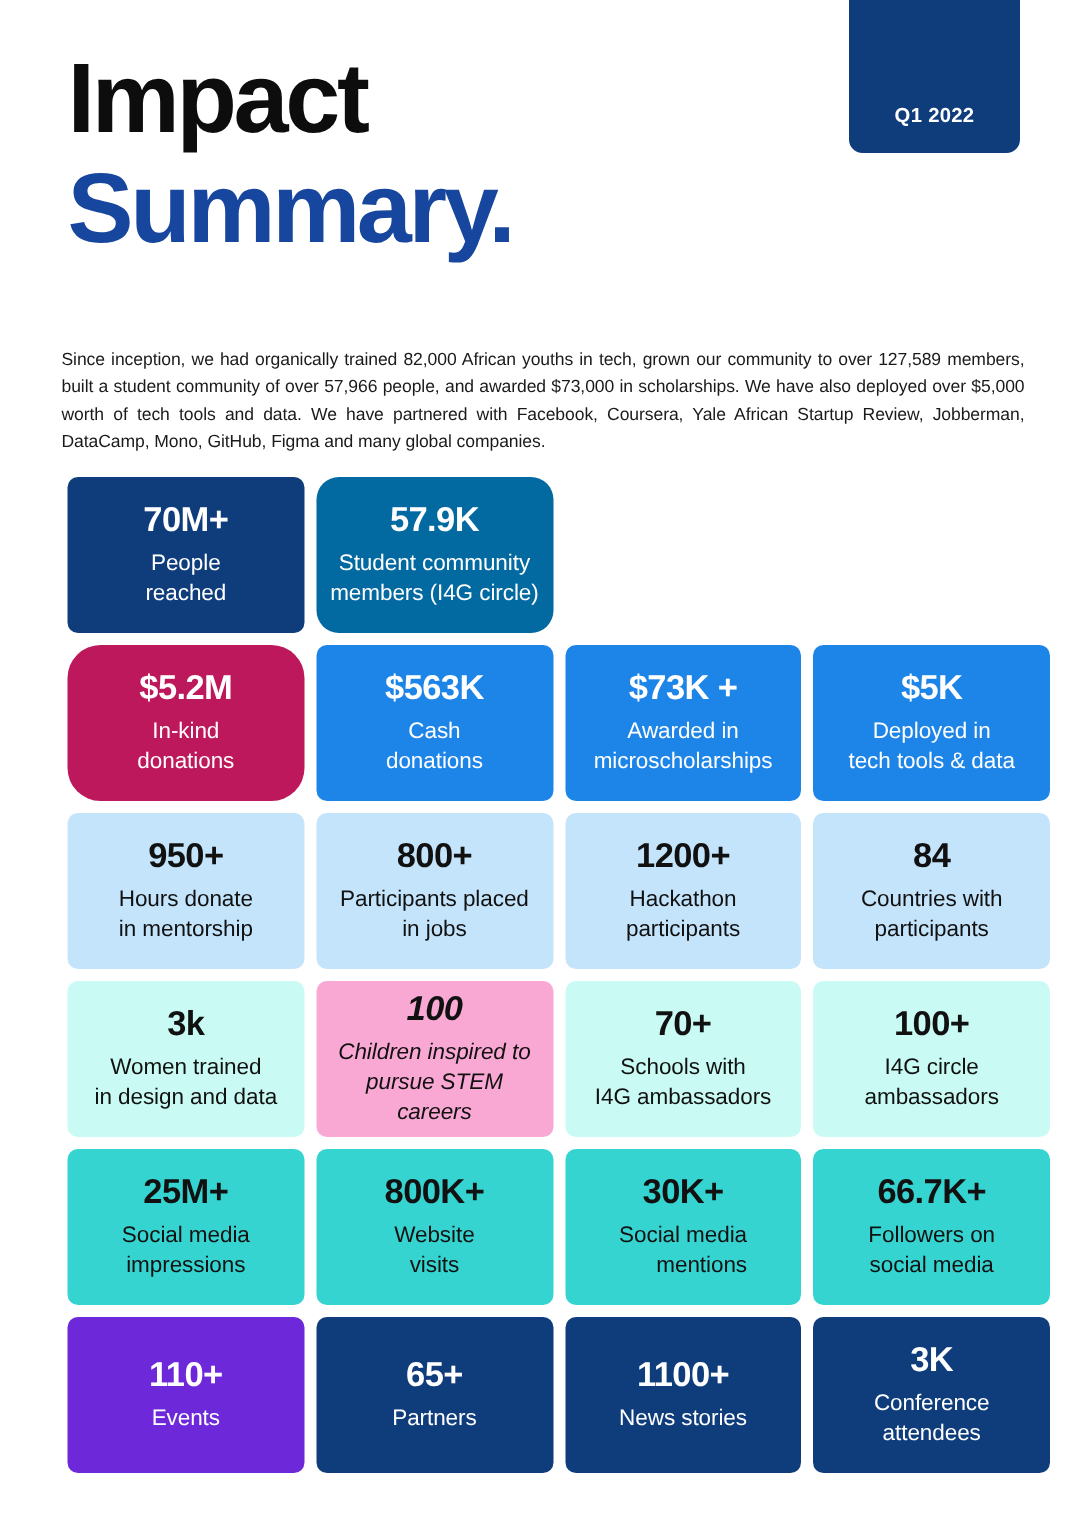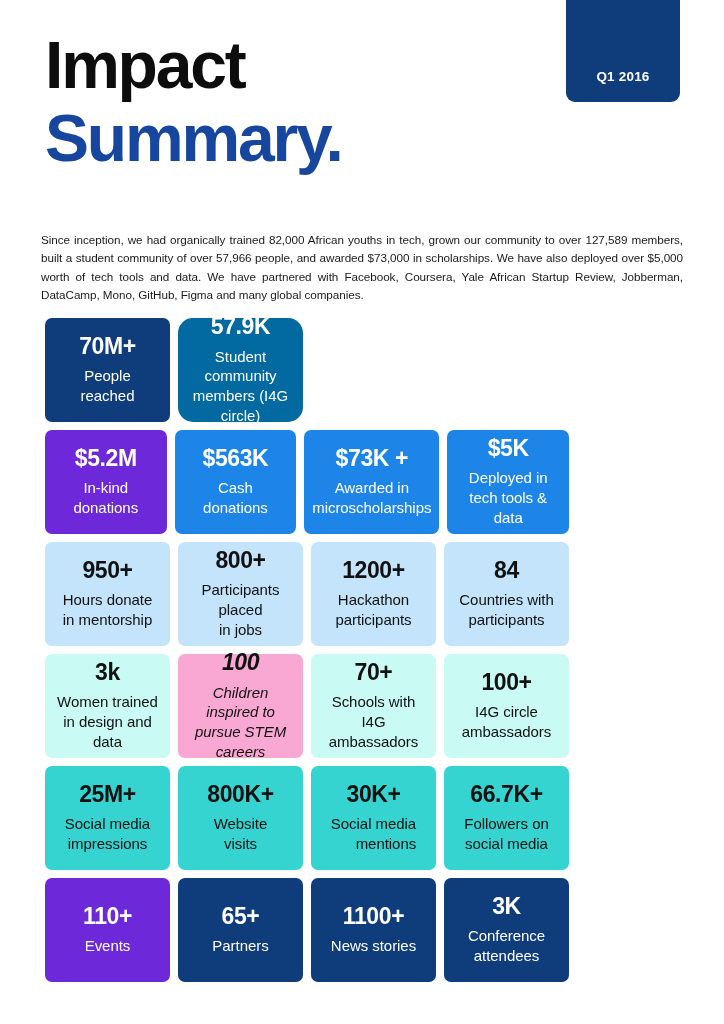--- a/index.html
+++ b/index.html
@@ -72,21 +72,21 @@
     text-align: justify;
     text-justify: inter-word;
     letter-spacing: -0.05px;
   }
 
   
   .stats-grid {
     position: absolute;
     left: 45px;
     top: 318px;
-    width: 524px;
+    width: 655px;
     display: flex;
     flex-direction: column;
     gap: 8px;
   }
   .stats-row {
     display: grid;
     grid-template-columns: repeat(4, 1fr);
     gap: 8px;
   }
   .stat-card {
@@ -130,21 +130,21 @@
 <body>
 
 <div class="page">
 
   <div class="header">
     <div class="title-line title-impact">Impact</div>
     <div class="title-line title-summary">Summary.</div>
   </div>
 
   <div class="quarter-badge">
-    <span>Q1 2016</span>
+    <span>Q1 2022</span>
   </div>
 
   <div class="intro">Since inception, we had organically trained 82,000 African youths in tech, grown our community to over 127,589 members, built a student community of over 57,966 people, and awarded $73,000 in scholarships. We have also deployed over $5,000 worth of tech tools and data. We have partnered with Facebook, Coursera, Yale African Startup Review, Jobberman, DataCamp, Mono, GitHub, Figma and many global companies.</div>
 
   <div class="stats-grid" id="stats-grid">
       <div class="stats-row">
         <div class="stat-card theme-navy text-light" style="background: rgb(15, 61, 124);">
           <div class="stat-value">70M+</div>
           <div class="stat-label">
             <div>People</div>
@@ -153,21 +153,21 @@
         </div>
         <div class="stat-card theme-navy text-light" style="background: #0369a1; border-radius: 15px;">
           <div class="stat-value">57.9K</div>
           <div class="stat-label">
             <div>Student community</div>
             <div>members (I4G circle)</div>
           </div>
         </div>
       </div>
       <div class="stats-row">
-        <div class="stat-card theme-blue text-light" style="background: #6d28d9;">
+        <div class="stat-card theme-blue text-light" style="background: #be185d; border-radius: 22px;">
           <div class="stat-value">$5.2M</div>
           <div class="stat-label">
             <div>In-kind</div>
             <div>donations</div>
           </div>
         </div>
         <div class="stat-card theme-blue text-light" style="background: rgb(30, 133, 232);">
           <div class="stat-value">$563K</div>
           <div class="stat-label">
             <div>Cash</div>

